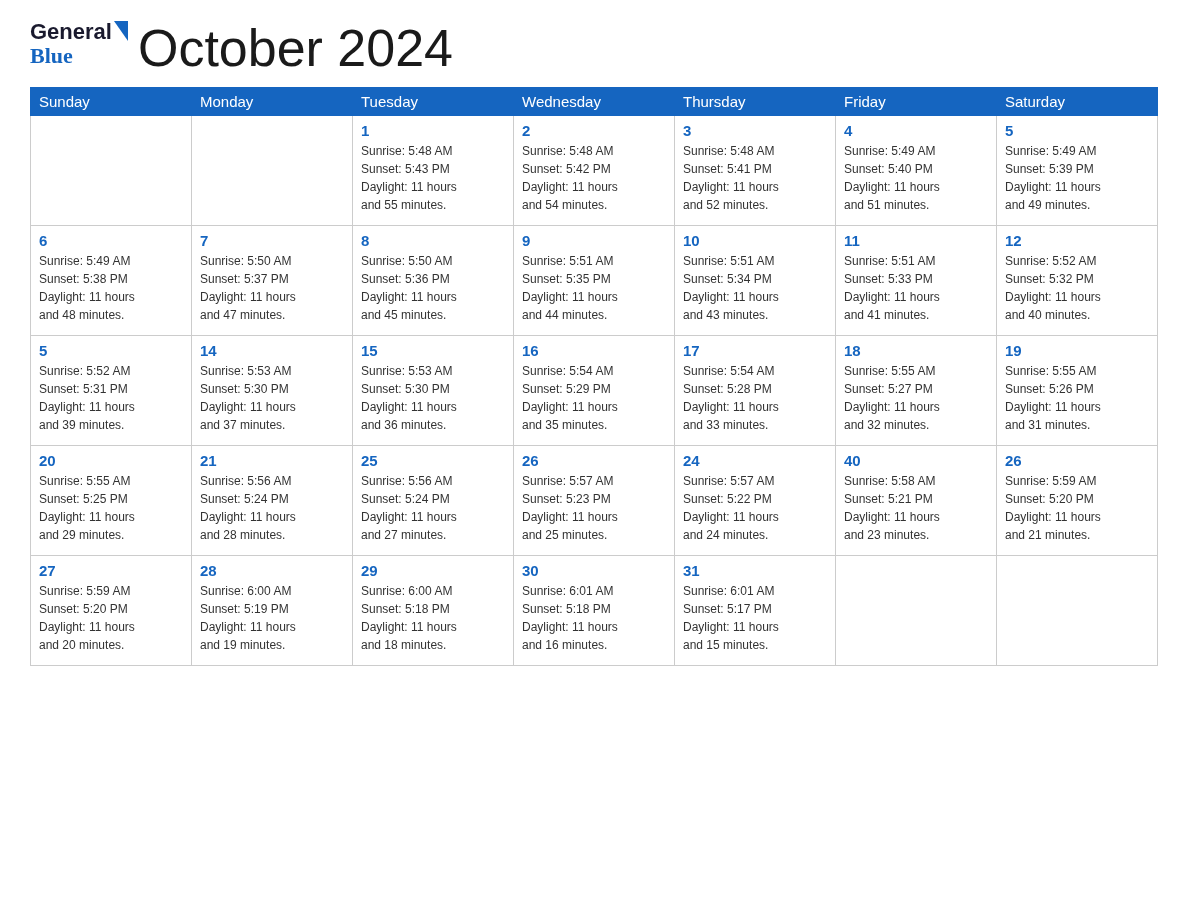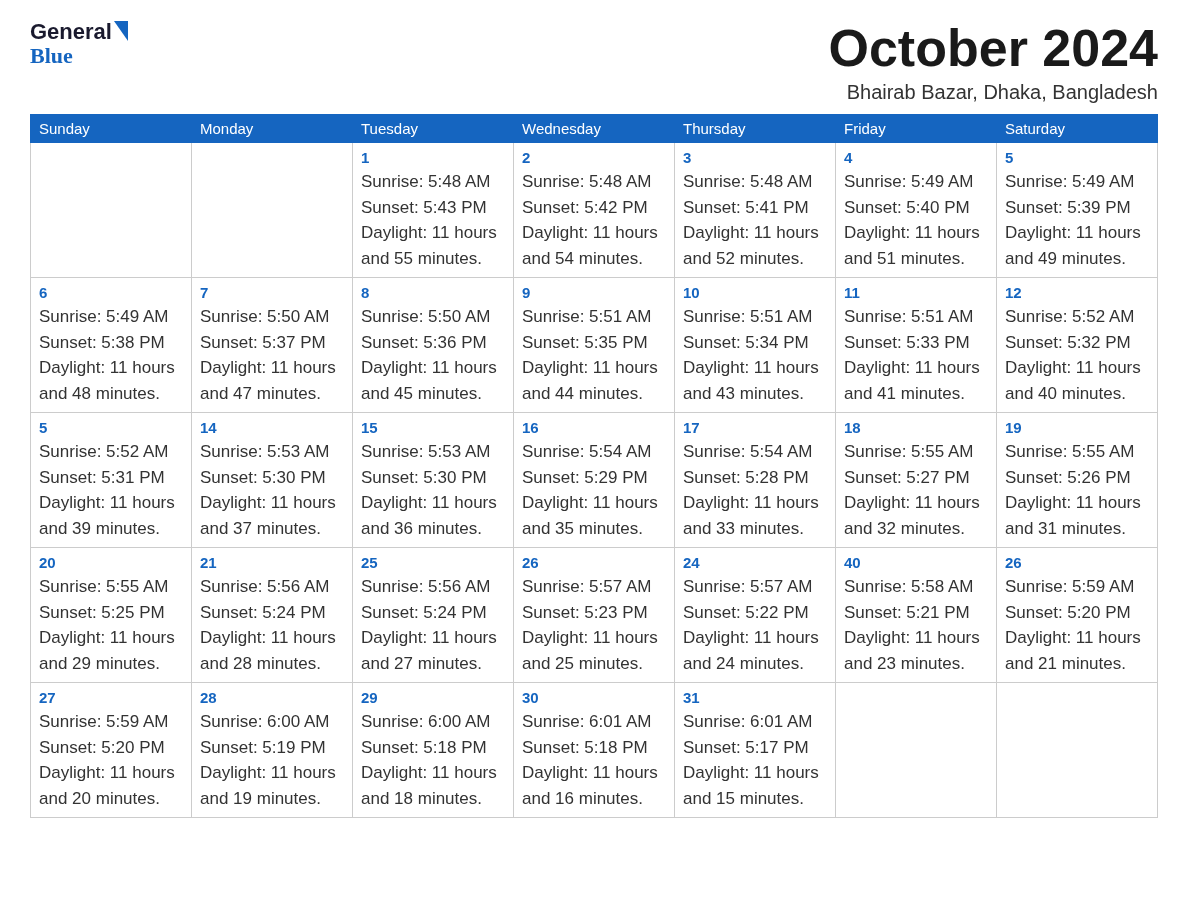--- a/index.html
+++ b/index.html
@@ -5,23 +5,24 @@
     * { margin: 0; padding: 0; box-sizing: border-box; }
     body {
       font-family: Arial, sans-serif;
       background: #fff;
       width: 1188px;
       min-height: 918px;
       padding: 20px 30px;
     }
     .header {
       display: flex;
-      justify-content: space-between;
+      justify-content: flex-start;
       align-items: flex-start;
       margin-bottom: 10px;
+      gap: 10px;
     }
     .logo {
       display: flex;
       align-items: center;
       gap: 4px;
     }
     .logo-text-general {
       font-size: 22px;
       font-weight: bold;
       color: #1a1a2e;
@@ -49,21 +50,21 @@
     }
     .logo-row1 {
       display: flex;
       align-items: center;
     }
     .title-block {
       text-align: right;
     }
     .title-month {
       font-size: 52px;
-      font-weight: 700;
+      font-weight: 400;
       color: #1a1a1a;
       line-height: 1.1;
     }
     .title-location {
       font-size: 20px;
       color: #333;
       margin-top: 4px;
     }
     .calendar {
       width: 100%;
@@ -90,21 +91,21 @@
     }
     .day-num {
       font-size: 15px;
       color: #1565c0;
       font-weight: bold;
       display: block;
       margin-bottom: 3px;
     }
     .day-info {
       color: #333;
-      font-size: 17px;
+      font-size: 12px;
       line-height: 1.5;
     }
     .empty-cell {
       background: #fff;
     }
     .calendar tr td {
       height: 110px;
     }
     .last-row td {
       height: 120px;
@@ -118,21 +119,20 @@
     <div class="logo-combined">
       <div class="logo-row1">
         <span class="logo-text-general">General</span>
         <span class="logo-arrow"></span>
       </div>
       <span class="logo-blue">Blue</span>
     </div>
   </div>
   <div class="title-block">
     <div class="title-month">October 2024</div>
-    <div class="title-location">Bhairab Bazar, Dhaka, Bangladesh</div>
   </div>
 </div>
 
 <table class="calendar">
   <thead>
     <tr>
     <th>Sunday</th>
         <th>Monday</th>
         <th>Tuesday</th>
         <th>Wednesday</th>

